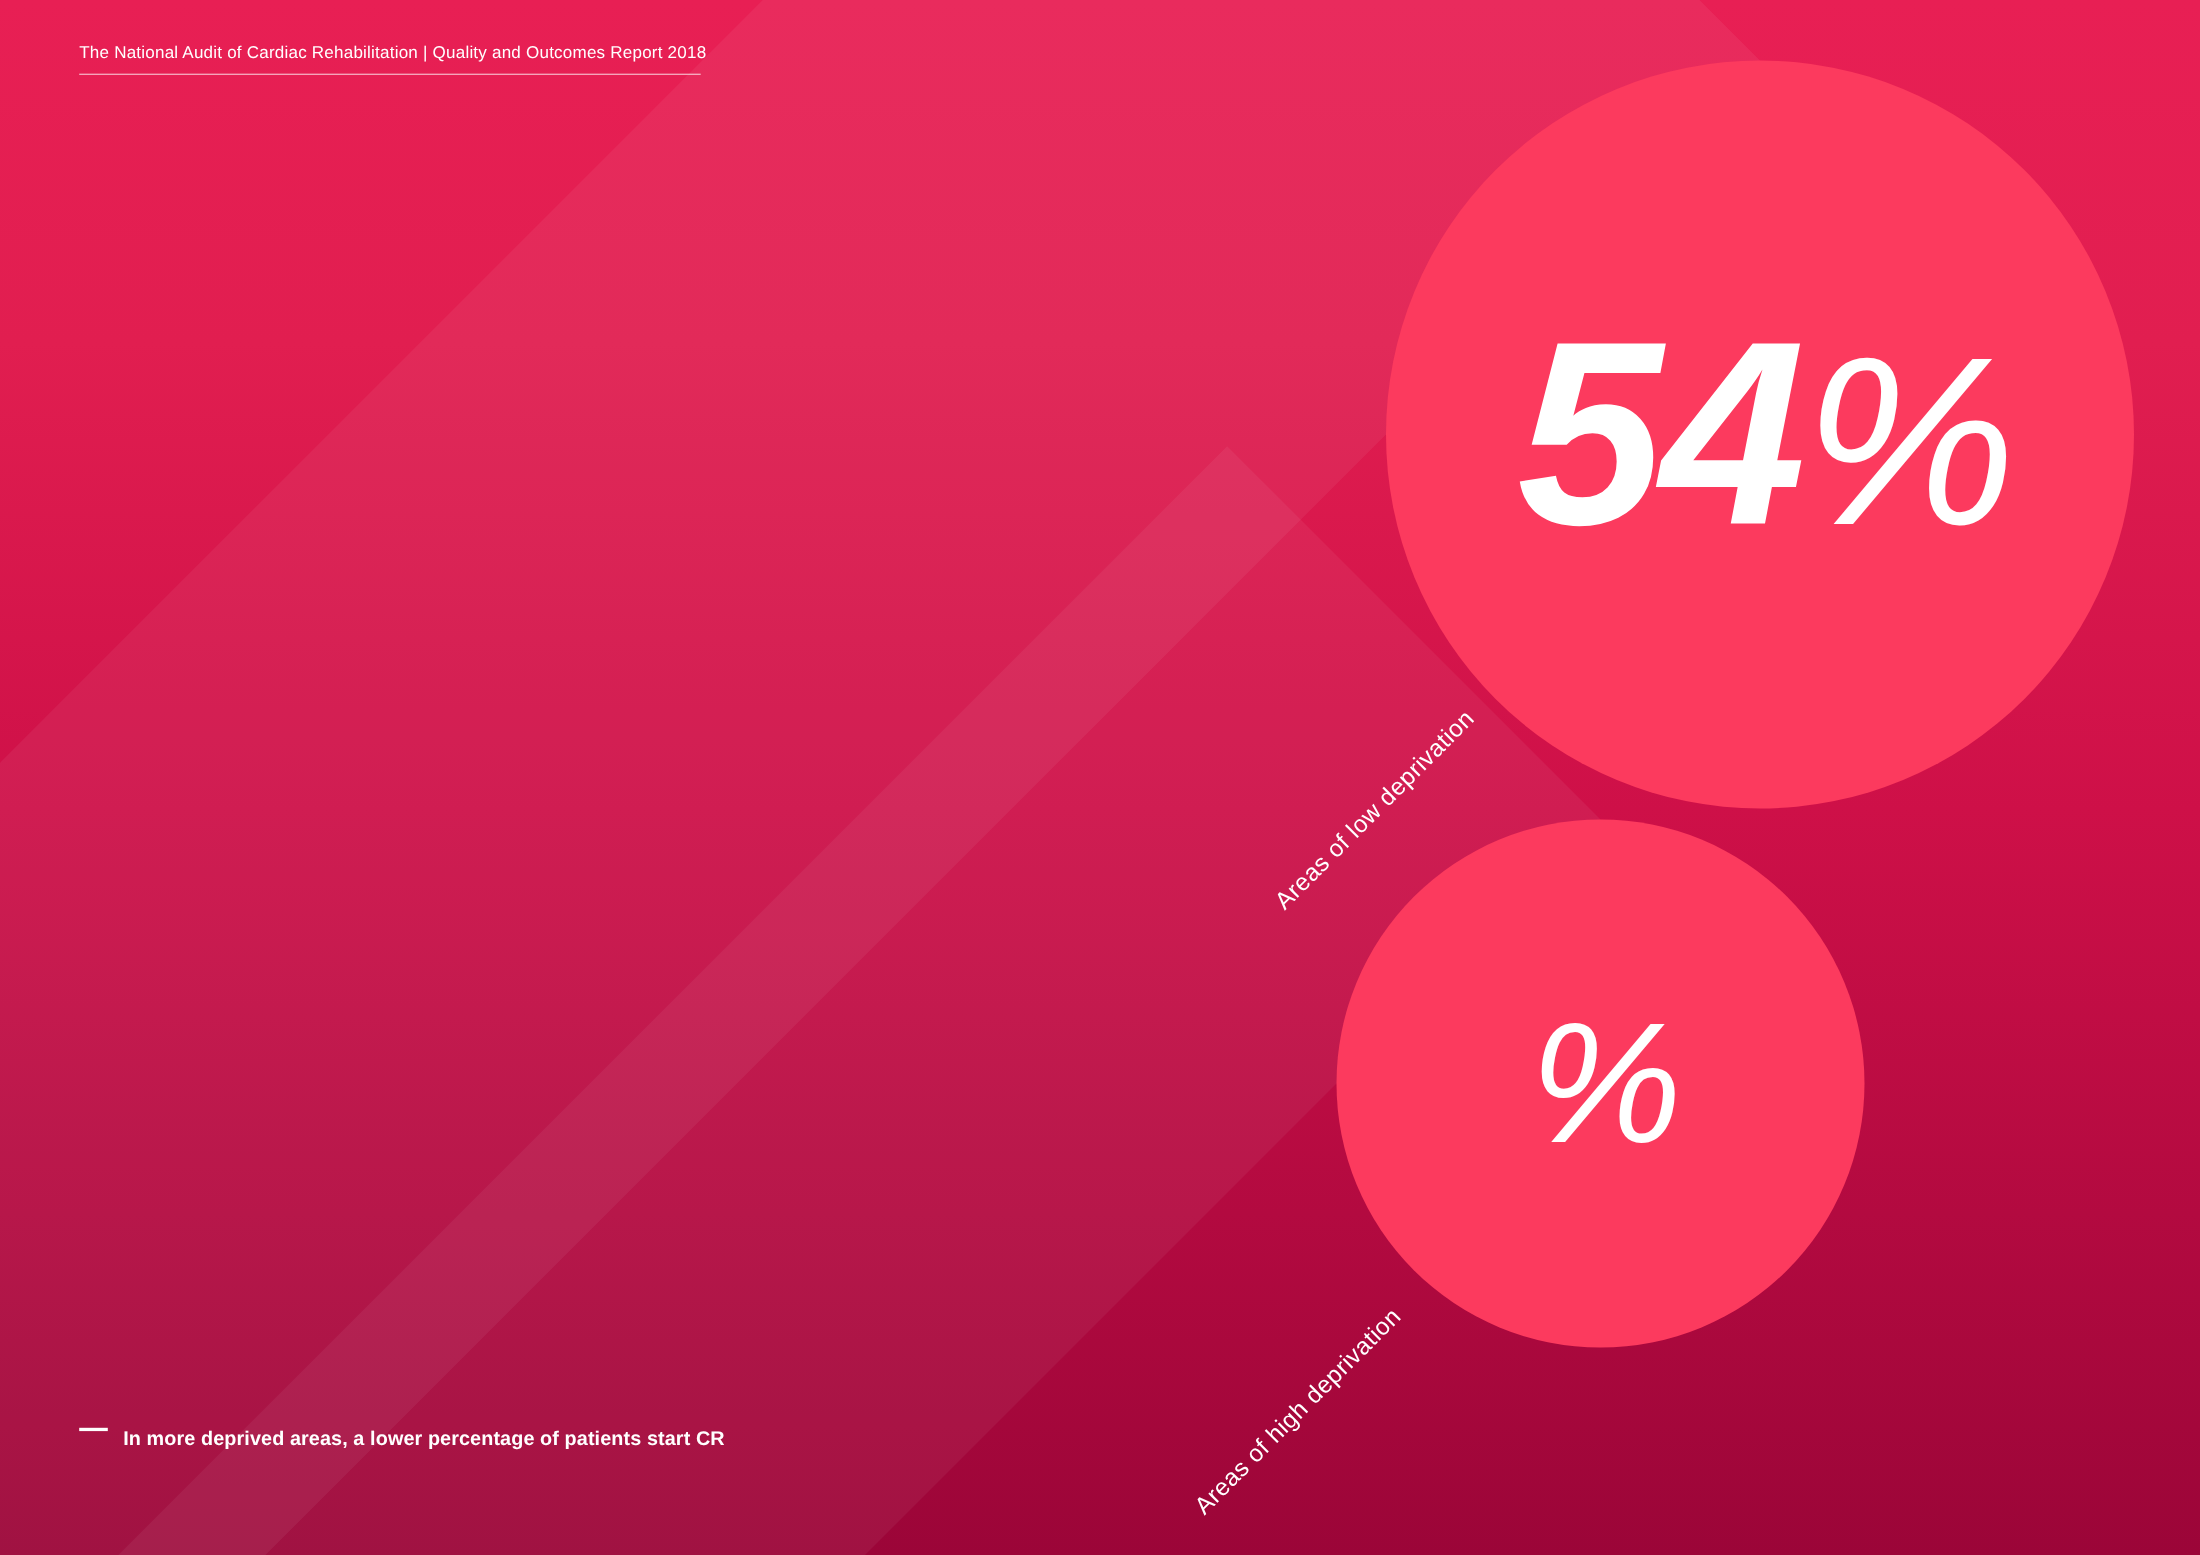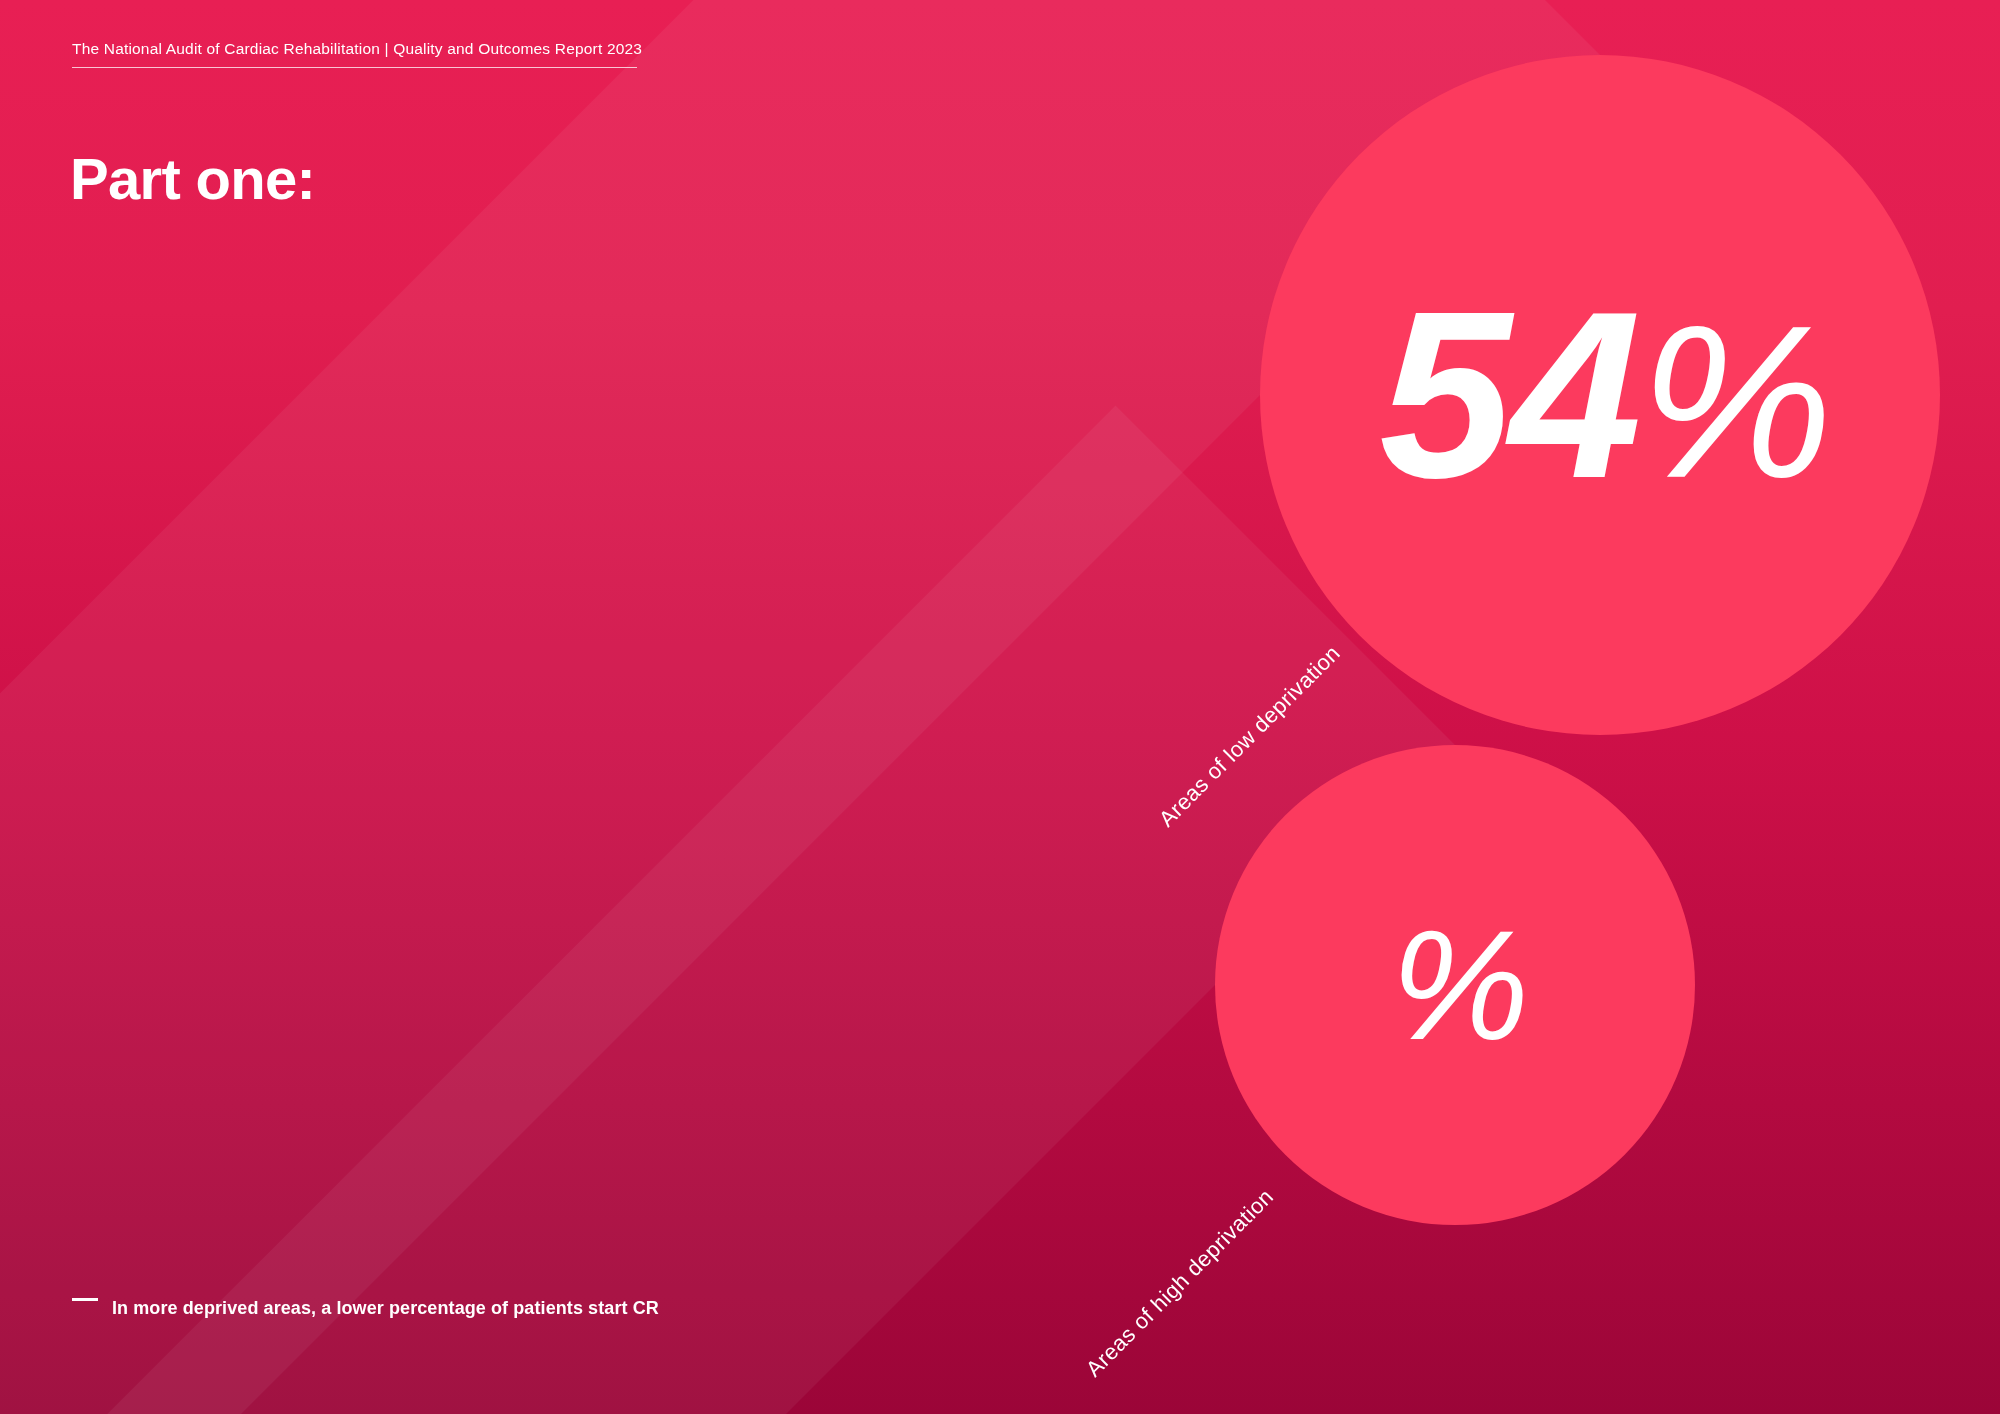--- a/index.html
+++ b/index.html
@@ -157,26 +157,25 @@
 <body>
 
 <div class="page">
 
   <div class="shadow-layer">
     <div class="shadow-band band-big"></div>
     <div class="shadow-band band-small"></div>
   </div>
 
   <div class="doc-header">
-    <div class="hdr-text">The National Audit of Cardiac Rehabilitation | Quality and Outcomes Report 2023</div>
+    <div class="hdr-text">The National Audit of Cardiac Rehabilitation | Quality and Outcomes Report 2018</div>
     <div class="hdr-rule"></div>
   </div>
 
   <div class="title-block">
-    <div class="title-line1">Part one:</div>
   </div>
 
   <div class="bubble bubble-big">
     <div class="stat">
       <span class="num">54</span>
         <span class="pct">%</span>
     </div>
   </div>
 
   <div class="bubble bubble-small">

